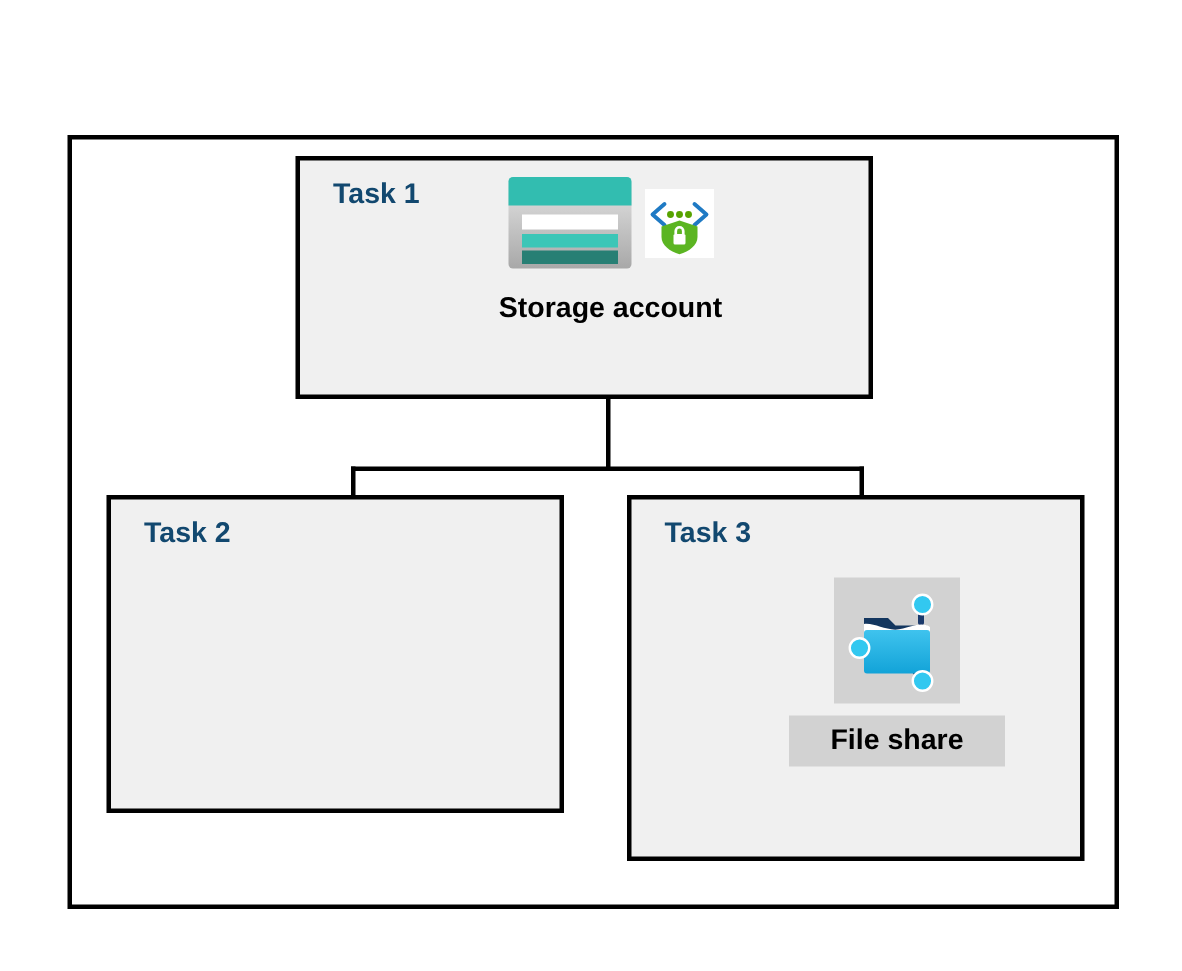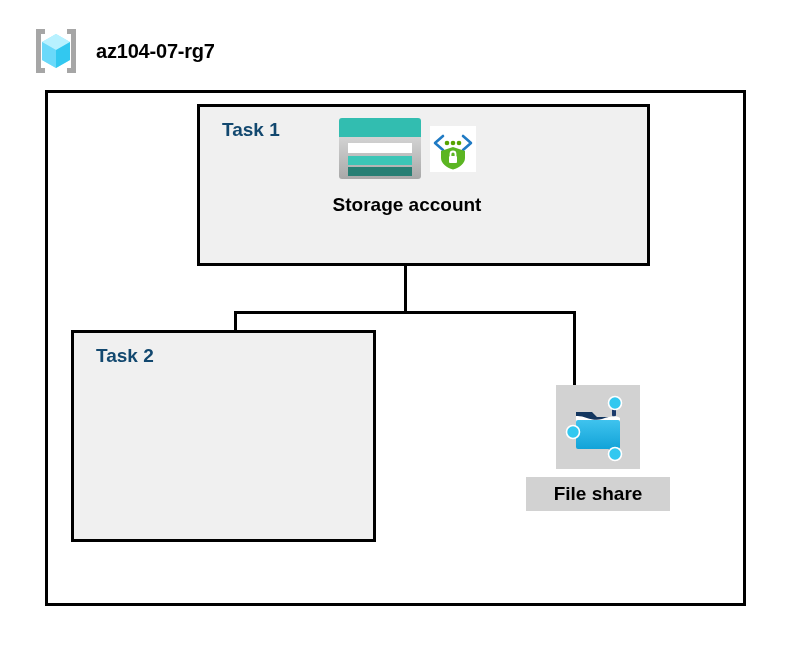--- a/index.html
+++ b/index.html
@@ -49,21 +49,21 @@
     border: 3px solid #000000;
     background: #ffffff;
   }
 
   
   .task-box {
     position: absolute;
     background: #f0f0f0;
     border: 3px solid #000000;
   }
-  #task1-box { left: 197px; top: 104px; width: 453px; height: 162px; }
+  #task1-box { left: 197px; top: 104px; width: 385px; height: 162px; }
   #task2-box { left: 71px;  top: 330px; width: 305px; height: 212px; }
   #task3-box { left: 418px; top: 330px; width: 305px; height: 244px; }
 
   .task-label {
     position: absolute;
     left: 22px;
     top: 12px;
     font-size: 19px;
     font-weight: bold;
     color: #12486f;
@@ -112,33 +112,20 @@
   #conn-trunk   { left: 404px; top: 266px; width: 3px;   height: 48px; }
   #conn-bus     { left: 234px; top: 311px; width: 342px; height: 3px; }
   #conn-left    { left: 234px; top: 311px; width: 3px;   height: 77px; }
   #conn-right   { left: 573px; top: 311px; width: 3px;   height: 77px; }
 </style>
 </head>
 <body>
 
 <div id="canvas">
 
-  <div class="rg-header">
-    <span class="rg-icon">
-      <svg width="52" height="50" viewBox="0 0 52 50" xmlns="http://www.w3.org/2000/svg">
-        <path d="M15 3 L6 3 L6 47 L15 47 L15 42 L11 42 L11 8 L15 8 Z" fill="#a6a6a6"></path>
-        <path d="M37 3 L46 3 L46 47 L37 47 L37 42 L41 42 L41 8 L37 8 Z" fill="#a6a6a6"></path>
-        <path d="M26 8 L40 16 L40 34 L26 42 L12 34 L12 16 Z" fill="#9cebff"></path>
-        <path d="M26 8 L40 16 L26 24 L12 16 Z" fill="#b8f1ff"></path>
-        <path d="M26 24 L40 16 L40 34 L26 42 Z" fill="#32c8f0"></path>
-        <path d="M26 24 L12 16 L12 34 L26 42 Z" fill="#6ad9fa"></path>
-      </svg>
-    </span>
-    <span class="rg-title">az104-07-rg7</span>
-  </div>
 
   <div class="rg-box"></div>
 
   <div class="conn" id="conn-trunk"></div>
   <div class="conn" id="conn-bus"></div>
   <div class="conn" id="conn-left"></div>
   <div class="conn" id="conn-right"></div>
 
   <div class="task-box" id="task1-box">
     <span class="task-label">Task 1</span>
@@ -176,20 +163,23 @@
       </span>
     </span>
     <span class="node-label">Storage account</span>
   </div>
 
   <div class="task-box" id="task2-box">
     <span class="task-label">Task 2</span>
   </div>
 
 
+  <div class="task-box" id="task3-box">
+    <span class="task-label">Task 3</span>
+  </div>
 
   <div class="node" id="node-fileshare">
     <span class="node-icons icon-pad">
       <span>
         <svg width="72" height="72" viewBox="0 0 72 72" xmlns="http://www.w3.org/2000/svg">
           <defs>
             <linearGradient id="fsFolder" x1="0" y1="0" x2="0" y2="1">
               <stop offset="0" stop-color="#3fc3ee"></stop>
               <stop offset="1" stop-color="#12a3d8"></stop>
             </linearGradient>

